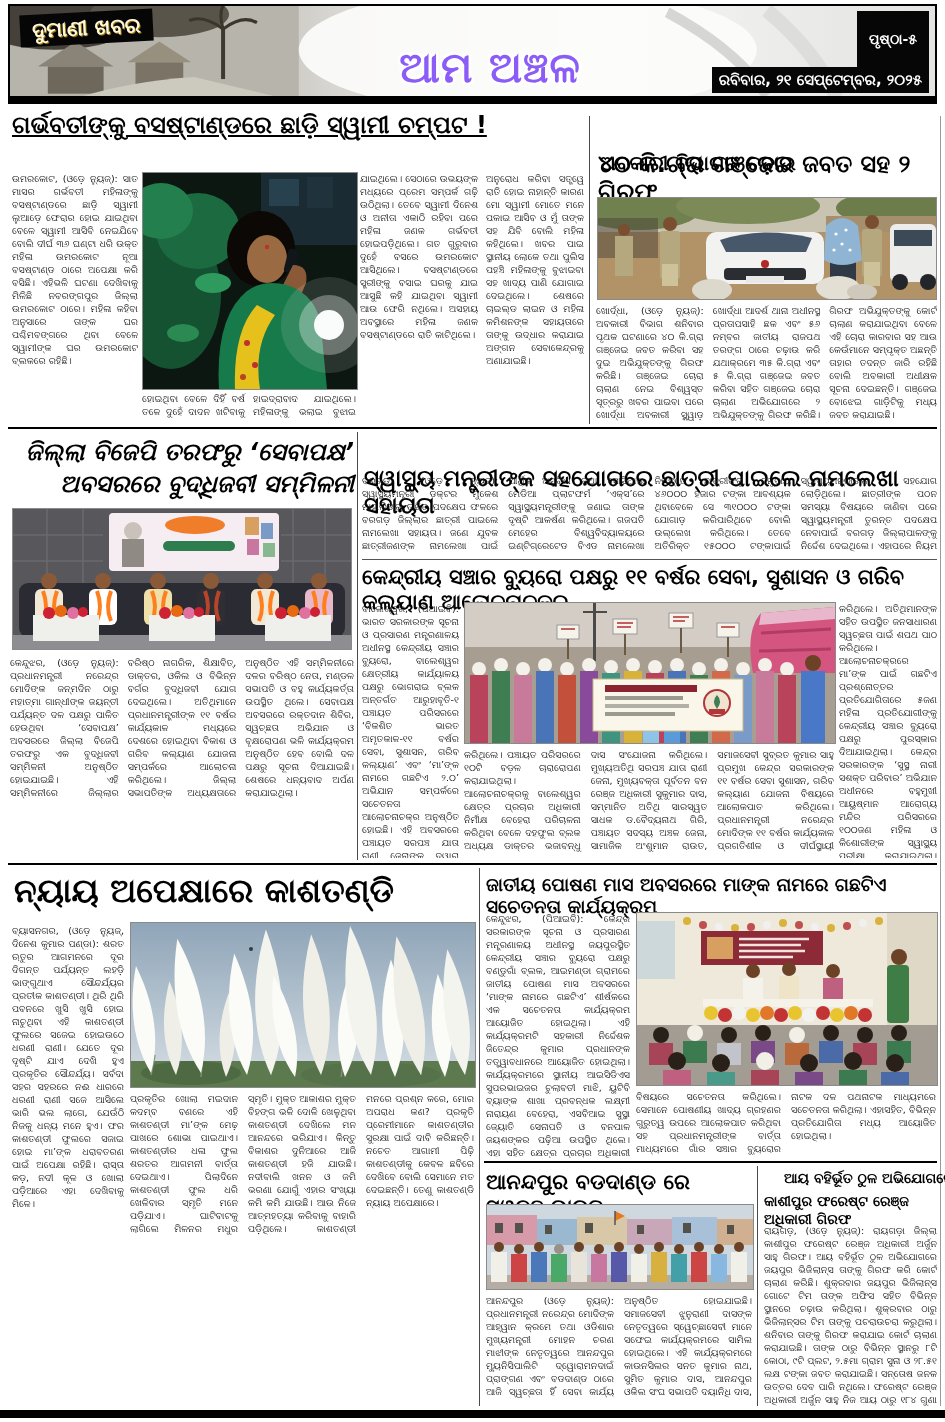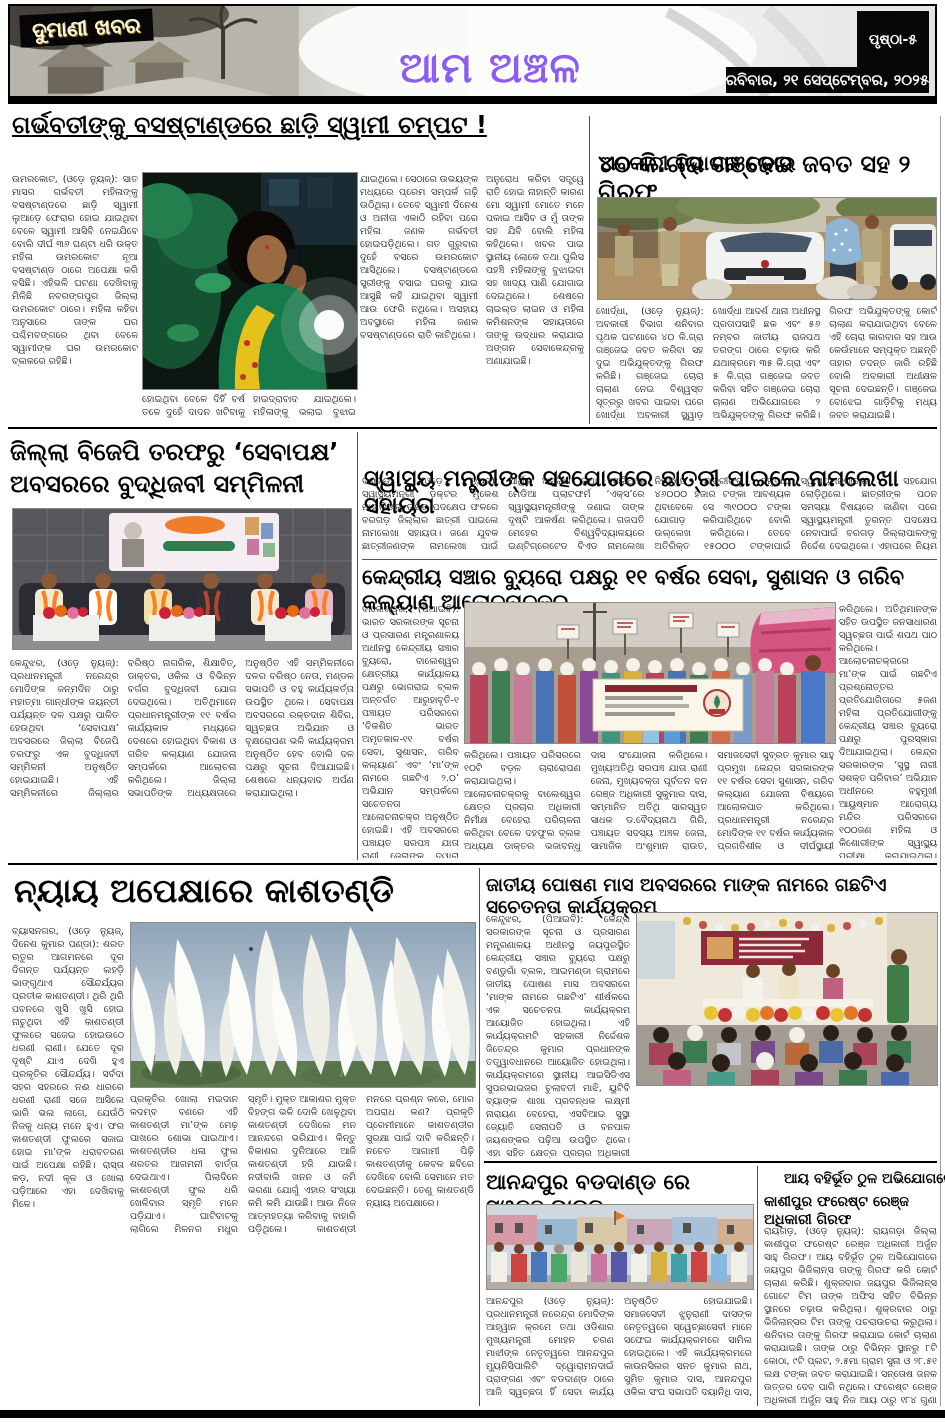--- a/index.html
+++ b/index.html
@@ -13,21 +13,21 @@
   .photo{position:absolute;border:1px solid #8a8a8a;background:#ddd;overflow:hidden;}
   .photo svg{display:block;width:100%;height:100%;}
   .blackbox{background:#060606;color:#fff;font-weight:700;}
   .masthead{position:absolute;left:8px;top:4px;width:929px;height:100px;border:2px solid #000;box-sizing:border-box;background:#fff;}
   .masthead-title{position:absolute;left:320px;top:26px;width:320px;text-align:center;
     font-size:42px;font-weight:700;color:#8b5cf6;letter-spacing:1px;
     text-shadow:-2px -2px 0 #fff,2px -2px 0 #fff,-2px 2px 0 #fff,2px 2px 0 #fff,0 0 7px #fff;margin-top:11px;}
   .masthead-logo{position:absolute;left:10px;top:6px;padding:4px 12px;font-size:21px;
     transform:rotate(-3deg);text-shadow:1px 1px 0 #9a7500;}
   .pagebadge{position:absolute;right:6px;top:5px;padding:20px 12px;font-size:14px;}
-  .dateline{position:absolute;right:6px;bottom:9px;padding:4px 0;font-size:15px;font-weight:700;}
+  .dateline{position:absolute;right:6px;bottom:9px;padding:4px 7px;font-size:15px;font-weight:700;}
   .mast-strip{position:absolute;left:0;bottom:0;width:100%;height:6px;background:#000;}
 </style>
 </head>
 <body>
 
 <div class="page">
 
   <div class="masthead">
     <svg viewBox="0 0 929 92" preserveAspectRatio="none" style="position:absolute;left:0;top:0;width:100%;height:100%">
       <defs>
@@ -134,21 +134,21 @@
         <circle cx="330" cy="84" r="8" fill="#22262a"></circle>
       <ellipse cx="114" cy="92" rx="20" ry="11" fill="#ddd8cc"></ellipse>
       <ellipse cx="240" cy="90" rx="22" ry="12" fill="#e3dfd4"></ellipse>
       <ellipse cx="264" cy="94" rx="15" ry="8" fill="#cfc9bb"></ellipse>
     </svg>
   </div>
   <div class="abs bt" style="left:596px;top:304px;width:341px;height:120px;column-count:3;column-gap:9px;">ଖୋର୍ଦ୍ଧା, (ଓଡ଼େ ନ୍ୟୁଜ୍): ଅବକାରୀ ବିଭାଗ ଶନିବାର ପୃଥକ ଘଟଣାରେ ୪୦ କି.ଗ୍ରା ଗଞ୍ଜେଇ ଜବତ କରିବା ସହ ଦୁଇ ଅଭିଯୁକ୍ତଙ୍କୁ ଗିରଫ କରିଛି। ଗଞ୍ଜେଇ ଚୋରା ଚାଲାଣ ନେଇ ବିଶ୍ୱସ୍ତ ସୂତ୍ରରୁ ଖବର ପାଇବା ପରେ ଖୋର୍ଦ୍ଧା ଅବକାରୀ ସ୍କ୍ୱାଡ଼ ଖୋର୍ଦ୍ଧା ଆଦର୍ଶ ଥାନା ଅଧୀନସ୍ଥ ପ୍ରତାପସାହି ଛକ ଏବଂ ୫୬ ନମ୍ବର ଜାତୀୟ ରାଜପଥ ତରଙ୍ଗ ଠାରେ ଚଢ଼ାଉ କରି ଯଥାକ୍ରମେ ୩୫ କି.ଗ୍ରା ଏବଂ ୫ କି.ଗ୍ରା ଗଞ୍ଜେଇ ଜବତ କରିବା ସହିତ ଗଞ୍ଜେଇ ଚୋରା ଚାଲାଣ ଅଭିଯୋଗରେ ୨ ଅଭିଯୁକ୍ତଙ୍କୁ ଗିରଫ କରିଛି। ଗିରଫ ଅଭିଯୁକ୍ତଙ୍କୁ କୋର୍ଟ ଚାଲାଣ କରାଯାଇଥିବା ବେଳେ ଏହି ଚୋରା କାରବାର ସହ ଆଉ କେଉଁମାନେ ସମ୍ପୃକ୍ତ ଅଛନ୍ତି ତାହାର ତଦନ୍ତ ଜାରି ରହିଛି ବୋଲି ଅବକାରୀ ଅଧୀକ୍ଷକ ସୂଚନା ଦେଇଛନ୍ତି। ଗଞ୍ଜେଇ ବୋଝେଇ ଗାଡ଼ିଟିକୁ ମଧ୍ୟ ଜବତ କରାଯାଇଛି।</div>
 
   <div class="hr" style="left:8px;top:427px;width:929px;height:2px;"></div>
 
-  <div class="abs hl" style="left:10px;top:436px;width:344px;font-size:24px;text-align:left;line-height:1.35;">
+  <div class="abs hl" style="left:10px;top:436px;width:344px;font-size:24px;text-align:right;line-height:1.35;font-style:italic;">
     <span>ଜିଲ୍ଲା ବିଜେପି ତରଫରୁ ‘ସେବାପକ୍ଷ’</span><br>
     <span>ଅବସରରେ ବୁଦ୍ଧିଜବୀ ସମ୍ମିଳନୀ</span>
   </div>
   <div class="photo" style="left:12px;top:508px;width:338px;height:140px;">
     <svg viewBox="0 0 338 140">
       <rect width="338" height="140" fill="#57575c"></rect>
       <g stroke="#68686e" stroke-width="1.5">
         <line x1="34" y1="0" x2="34" y2="80"></line>
           <line x1="70" y1="0" x2="70" y2="80"></line>
           <line x1="280" y1="0" x2="280" y2="80"></line>
@@ -414,20 +414,21 @@
           <rect x="114" y="157" width="28" height="15" fill="#a84458"></rect>
         <circle cx="172" cy="150" r="9" fill="#2a201a"></circle>
           <rect x="158" y="159" width="28" height="13" fill="#7a4a88"></rect>
         <circle cx="216" cy="148" r="9" fill="#2a201a"></circle>
           <rect x="202" y="157" width="28" height="15" fill="#3c7a50"></rect>
         <circle cx="258" cy="150" r="9" fill="#2a201a"></circle>
           <rect x="244" y="159" width="28" height="13" fill="#4a6aa8"></rect>
       </g>
     </svg>
   </div>
+  <div class="abs bt" style="left:636px;top:1090px;width:300px;height:66px;column-count:2;column-gap:10px;">ବିଷୟରେ ସଚେତନତା କରିଥିଲେ। ସେମାନେ ପୋଷଣୀୟ ଖାଦ୍ୟ ଗ୍ରହଣର ଗୁରୁତ୍ୱ ଉପରେ ଆଲୋକପାତ କରିଥିବା ସହ ପ୍ରଧାନମନ୍ତ୍ରୀଙ୍କ ବାର୍ତ୍ତା ମାଧ୍ୟମରେ ଗାଁର ସଞ୍ଚାର ବ୍ୟୁରୋର ନାଟକ ଦଳ ପଥନାଟକ ମାଧ୍ୟମରେ ସଚେତନତା କରିଥିଲା। ଏହାସହିତ, ବିଭିନ୍ନ ପ୍ରତିଯୋଗିତା ମଧ୍ୟ ଆୟୋଜିତ ହୋଇଥିଲା।</div>
 
   <div class="hr" style="left:484px;top:1161px;width:453px;height:2px;"></div>
 
   <div class="abs hl" style="left:486px;top:1170px;width:266px;font-size:21px;">ଆନନ୍ଦପୁର ବଡଦାଣ୍ଡ ରେ ସ୍ୱଚ୍ଛ ଭାରତ</div>
   <div class="photo" style="left:486px;top:1204px;width:266px;height:84px;">
     <svg viewBox="0 0 266 84">
       <rect width="266" height="84" fill="#cfd8de"></rect>
       <rect x="0" y="10" width="50" height="30" fill="#d79aa8"></rect>
         <rect x="50" y="14" width="40" height="26" fill="#9ab8d0"></rect>
         <rect x="90" y="12" width="50" height="28" fill="#d8c8a8"></rect>

